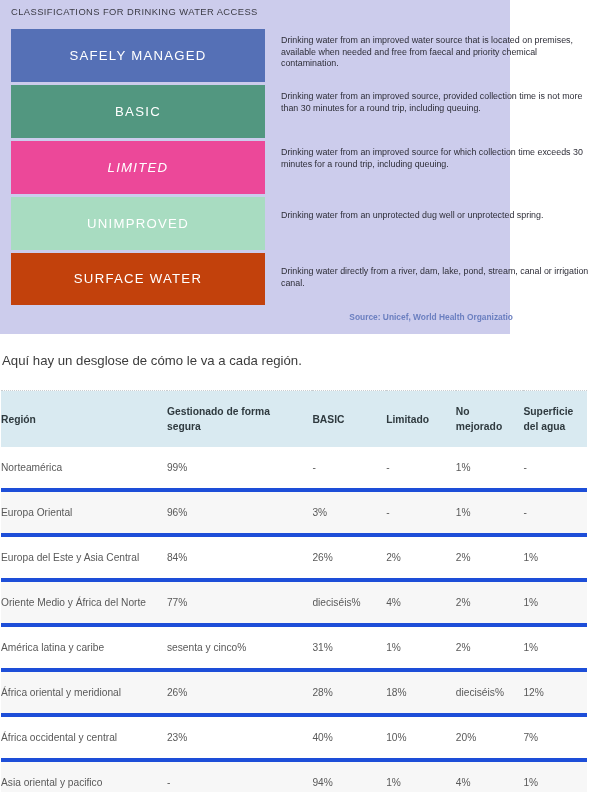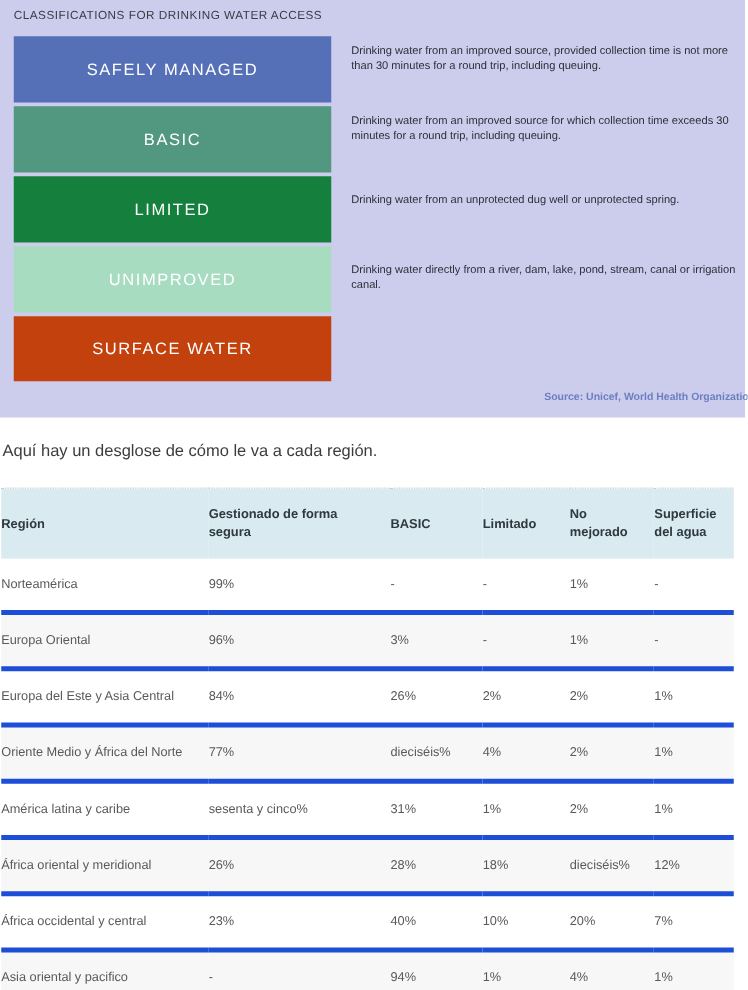--- a/index.html
+++ b/index.html
@@ -13,21 +13,21 @@
     height: 792px;
     overflow: hidden;
     font-family: "Liberation Sans", sans-serif;
     color: #333333;
     -webkit-font-smoothing: antialiased;
   }
 
   
   .infographic {
     position: relative;
-    width: 596px;
+    width: 510px;
     height: 334px;
     background: #ccccec;
     padding: 1px;
   }
   .info-title {
     position: absolute;
     left: 11px;
     top: 6px;
     font-size: 9.4px;
     letter-spacing: 0.42px;
@@ -53,21 +53,21 @@
   .bar-label {
     color: #ffffff;
     font-size: 13.2px;
     letter-spacing: 1.25px;
     font-weight: 400;
     text-align: center;
     line-height: 1;
   }
   .bar.b-safely  { height: 53px; background: #5570b6; }
   .bar.b-basic   { height: 53px; background: #529780; }
-  .bar.b-limited { height: 53px; background: #15803d; }
+  .bar.b-limited { height: 53px; background: #ec4899; font-style: italic; }
   .bar.b-unimp   { height: 53px; background: #a8dcc1; }
   .bar.b-surface { height: 52px; background: #c2410c; margin-bottom: 0; }
 
   .descs {
     position: absolute;
     left: 281px;
     top: 29px;
     width: 310px;
   }
   .desc {
@@ -164,20 +164,21 @@
     </div>
     <div class="bar b-unimp">
       <span class="bar-label">UNIMPROVED</span>
     </div>
     <div class="bar b-surface">
       <span class="bar-label">SURFACE WATER</span>
     </div>
   </div>
 
   <div class="descs">
+    <p class="desc d1">Drinking water from an improved water source that is located on premises, available when needed and free from faecal and priority chemical contamination.</p>
     <p class="desc d2">Drinking water from an improved source, provided collection time is not more than 30 minutes for a round trip, including queuing.</p>
     <p class="desc d3">Drinking water from an improved source for which collection time exceeds 30 minutes for a round trip, including queuing.</p>
     <p class="desc d4">Drinking water from an unprotected dug well or unprotected spring.</p>
     <p class="desc d5">Drinking water directly from a river, dam, lake, pond, stream, canal or irrigation canal.</p>
   </div>
 
   <div class="source">Source: Unicef, World Health Organizatio</div>
 </div>
 
 <p class="para">Aquí hay un desglose de cómo le va a cada región.</p>

